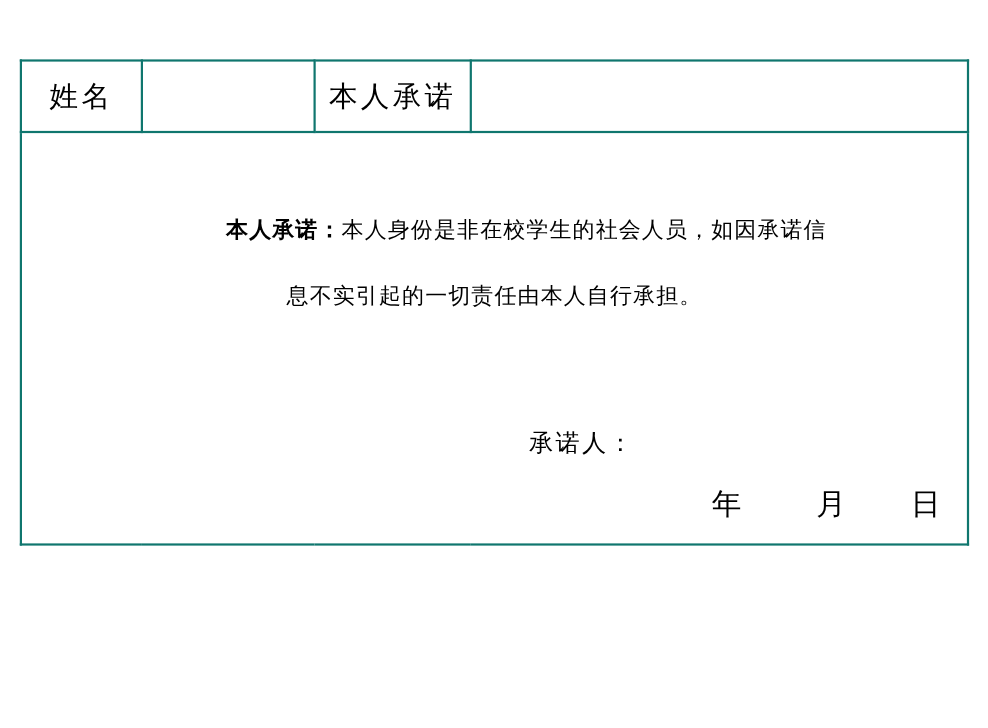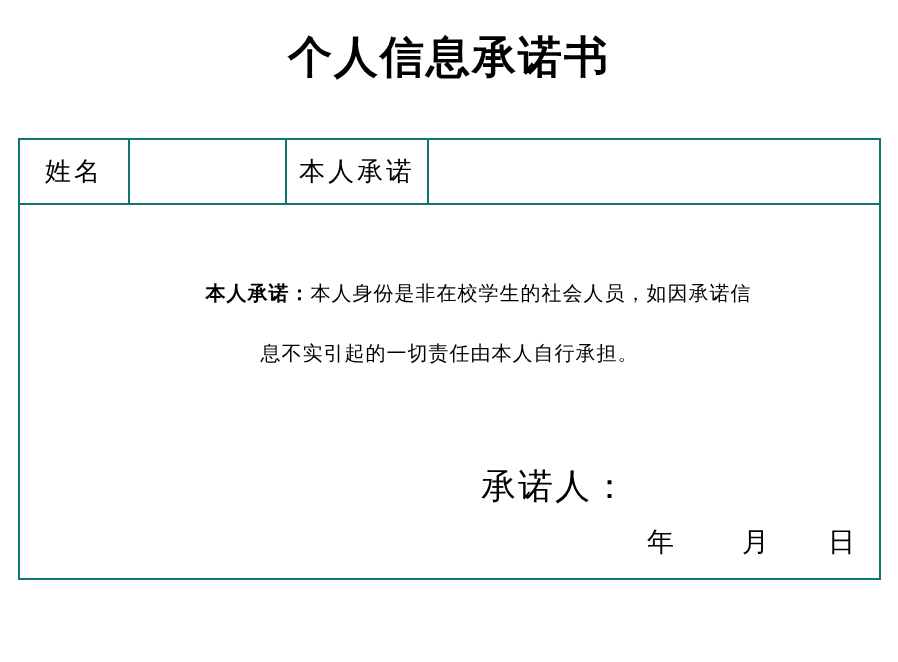--- a/index.html
+++ b/index.html
@@ -60,40 +60,39 @@
   }
   .stmt-line.first {
     margin-top: 58px;
     text-indent: 58px;
   }
   .stmt-lead { font-weight: bold; }
   .promisor {
     position: absolute;
     top: 266px;
     left: 461px;
-    font-size: 35px;
+    font-size: 22px;
     line-height: 31px;
     letter-spacing: 2px;
   }
   .date-part {
     position: absolute;
     top: 322px;
     font-size: 27px;
     line-height: 31px;
   }
   .date-year  { left: 627px; }
   .date-month { left: 722px; }
   .date-day   { left: 808px; }
 </style>
 </head>
 <body>
 
 <div class="page">
 
-  <h1 class="doc-title">个人信息承诺书</h1>
 
   <table class="form-table">
     <colgroup>
       <col style="width:110px">
       <col style="width:157px">
       <col style="width:142px">
       <col style="width:452px">
     </colgroup>
     <tbody>
       <tr class="row-1">

